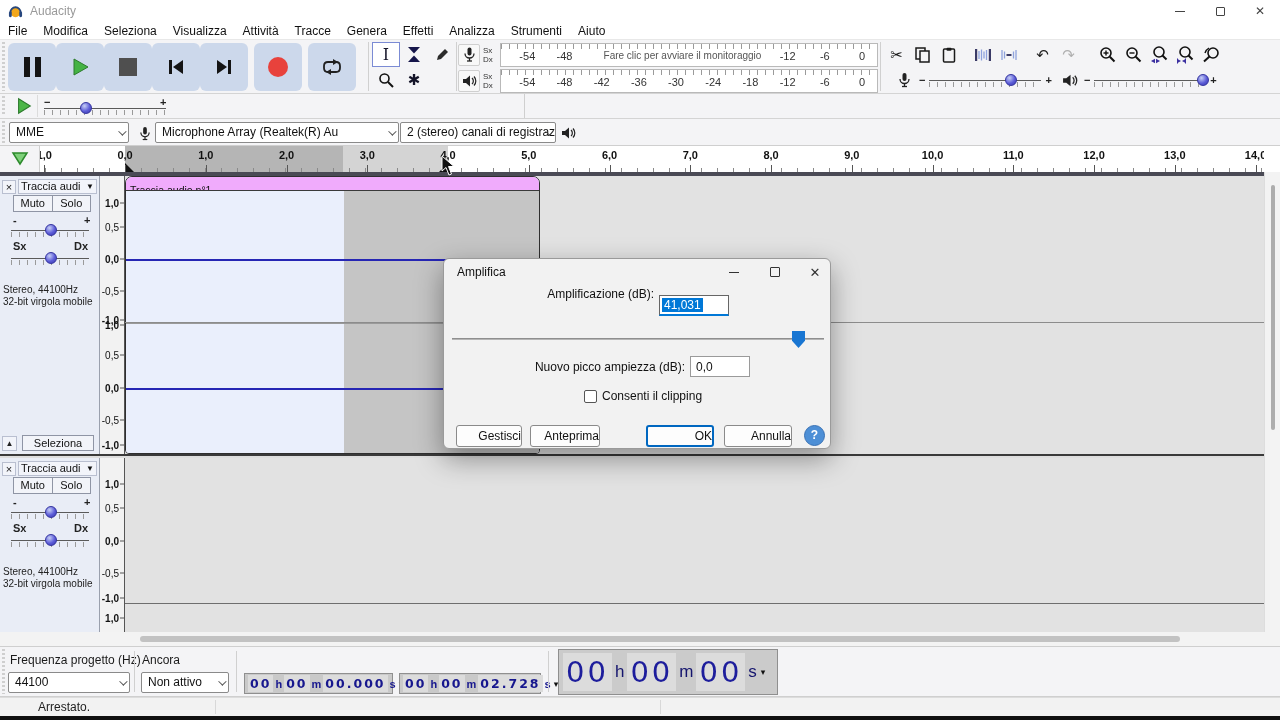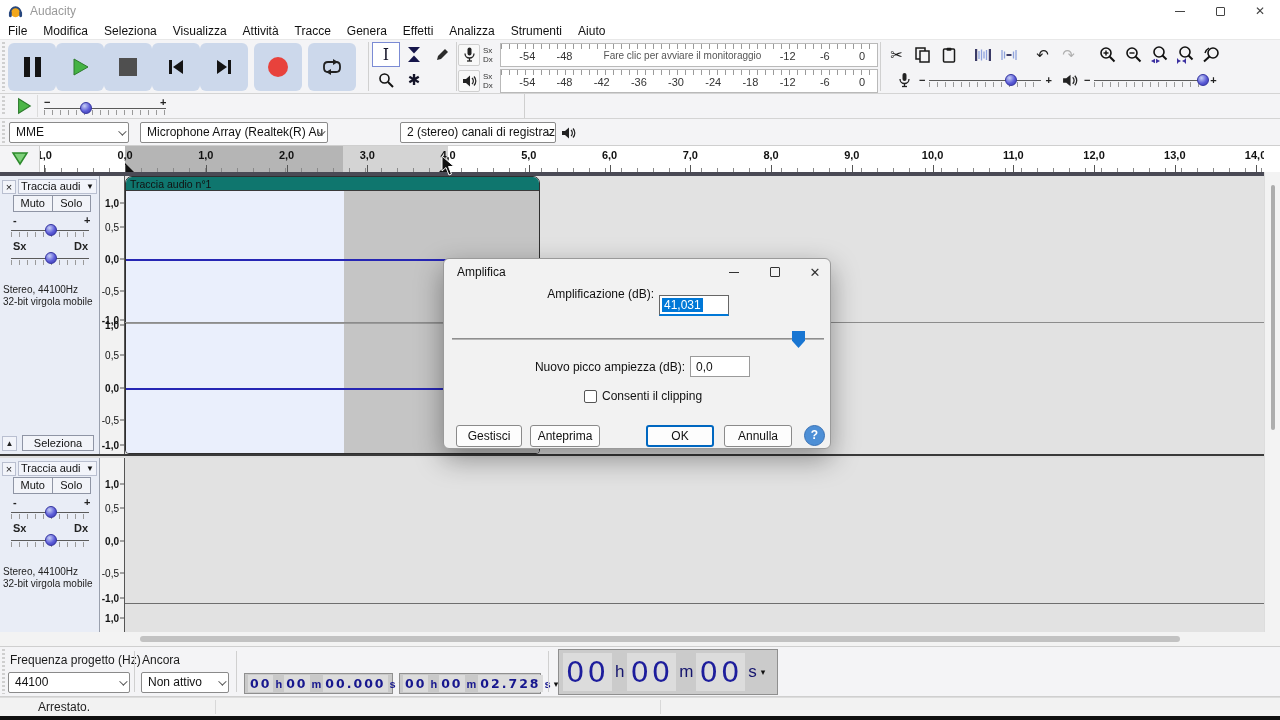--- a/index.html
+++ b/index.html
@@ -101,21 +101,21 @@
   .tp-select { margin-left:5px; width:72px; height:16px; border:1px solid #8f95a5; background:#f2f4f9; font-size:11px; text-align:center; line-height:14px; color:#111;}
 
   .vruler { position:absolute; left:100px; top:0; bottom:0; width:25px; background:#f2f2f2; border-right:1px solid #555; }
   .vlab { position:absolute; right:5px; transform:translateY(-50%); font-size:10px; color:#111; }
   .vlab.b { font-weight:bold; }
   .vdash { position:absolute; right:0; width:4px; height:1px; background:#555; transform:translateY(-50%); }
 
   .wave { position:absolute; left:125px; top:0; bottom:0; right:0; background:#e2e2e2; }
   .chdivider { position:absolute; left:0; right:0; height:1px; background:#8c8c8c; }
   .clip { position:absolute; top:0; bottom:0; border:1px solid #2f2f2f; border-radius:7px 7px 4px 4px; overflow:hidden; background:#eaeffc; }
-  .clip-title { position:absolute; top:0; left:0; right:0; height:14px; background:#0f766e; border-bottom:1px solid #3a3a3a; font-size:10.5px; color:#111; padding:1px 0 0 4px; white-space:nowrap; overflow:hidden;}
+  .clip-title { position:absolute; top:0; left:0; right:0; height:14px; background:#f0abfc; border-bottom:1px solid #3a3a3a; font-size:10.5px; color:#111; padding:7px 0 0 4px; white-space:nowrap; overflow:hidden;}
   .zl { position:absolute; height:2px; background:#2626b4; left:0; right:0; }
 
   .vscroll { position:absolute; right:0; top:0; width:16px; height:460px; background:#f3f3f3; border-left:1px solid #ddd; }
   .vthumb { position:absolute; left:6px; width:4px; border-radius:2px; background:#adadad; }
 
   
   .hscroll { position:absolute; top:632px; left:0; right:0; height:14px; background:#f3f3f3; }
   .hthumb { position:absolute; top:4px; height:6px; border-radius:3px; background:#c2c2c2; }
 
   
@@ -144,21 +144,21 @@
   .dlg-btn .sq { width:10px; height:10px; border:1px solid #333; border-radius:1px; }
   .dlg-label { position:absolute; font-size:12px; color:#111; text-align:right; }
   .amp-input { position:absolute; left:215px; top:36px; width:70px; height:21px; background:#fff; border:1px solid #666; border-bottom:2px solid #0078d7; font-size:12px; display:flex; align-items:center; padding-left:2px;}
   .amp-input .selv { background:#0078d7; color:#fff; padding:0 2px; }
   .peak-input { position:absolute; left:246px; top:97px; width:60px; height:21px; background:#fff; border:1px solid #9a9a9a; font-size:12px; line-height:19px; padding-left:5px; color:#111;}
   .dslider { position:absolute; left:8px; top:70px; width:372px; height:20px; }
   .dslider .groove { position:absolute; left:0; right:0; top:9px; height:2px; background:#b5b5b5; border-top:1px solid #8f8f8f;}
   .dslider .dthumb { position:absolute; left:340px; top:2px; width:13px; height:17px; background:#1976d2; clip-path:polygon(0 0,100% 0,100% 58%,50% 100%,0 58%); }
   .chk { position:absolute; left:140px; top:131px; width:13px; height:13px; background:#fff; border:1px solid #555; border-radius:2px;}
   .chk-label { position:absolute; left:158px; top:130px; font-size:12px; color:#111; }
-  .dbtn { position:absolute; top:166px; height:22px; background:#fdfdfd; border:1px solid #8a8a8a; border-radius:3px; font-size:12px; color:#111; text-align:center; line-height:20px;}
+  .dbtn { position:absolute; top:166px; height:22px; background:#fdfdfd; border:1px solid #8a8a8a; border-radius:3px; font-size:12px; color:#111; text-align:right; line-height:20px;}
   .dbtn.default { border:2px solid #0067c0; line-height:18px; }
   .helpbtn { position:absolute; left:360px; top:166px; width:21px; height:21px; border-radius:50%; background:#4d8fd6; border:1px solid #3a72b5; color:#fff; font-weight:bold; font-size:12px; text-align:center; line-height:19px;}
 
   
   .cursor { position:absolute; z-index:100; }
   svg { display:block; }
 </style>
 </head>
 <body>
 
@@ -465,21 +465,21 @@
     <div class="grip" style="left:0"></div>
     <div class="combo" style="left:9px; width:120px;"><span>MME</span><span class="chev"></span></div>
     <div class="devicon" style="left:136px">
       <svg width="12" height="15" viewBox="0 0 13 15">
           <rect x="4.5" y="0.5" width="4" height="8" rx="2" fill="#222"></rect>
           <path d="M2 6.5 a4.5 4.5 0 0 0 9 0" fill="none" stroke="#222" stroke-width="1.3"></path>
           <line x1="6.5" y1="11" x2="6.5" y2="14" stroke="#222" stroke-width="1.3"></line>
           <line x1="4" y1="14" x2="9" y2="14" stroke="#222" stroke-width="1.3"></line>
         </svg>
     </div>
-    <div class="combo" style="left:140px; width:188px;"><span>Microphone Array (Realtek(R) Au</span><span class="chev"></span></div>
+    <div class="combo" style="left:155px; width:244px;"><span>Microphone Array (Realtek(R) Au</span><span class="chev"></span></div>
     <div class="combo" style="left:400px; width:156px;"><span>2 (stereo) canali di registrazi</span><span class="chev"></span></div>
     <div class="devicon" style="left:559px">
       <svg width="15" height="14" viewBox="0 0 15 14">
           <polygon points="1,5 4,5 8,1.5 8,12.5 4,9 1,9" fill="#222"></polygon>
           <path d="M10 4 a4 4 0 0 1 0 6 M12 2.5 a6.5 6.5 0 0 1 0 9" fill="none" stroke="#222" stroke-width="1.2"></path>
         </svg>
     </div>
   </div>
 
   <div class="rulerbar">

